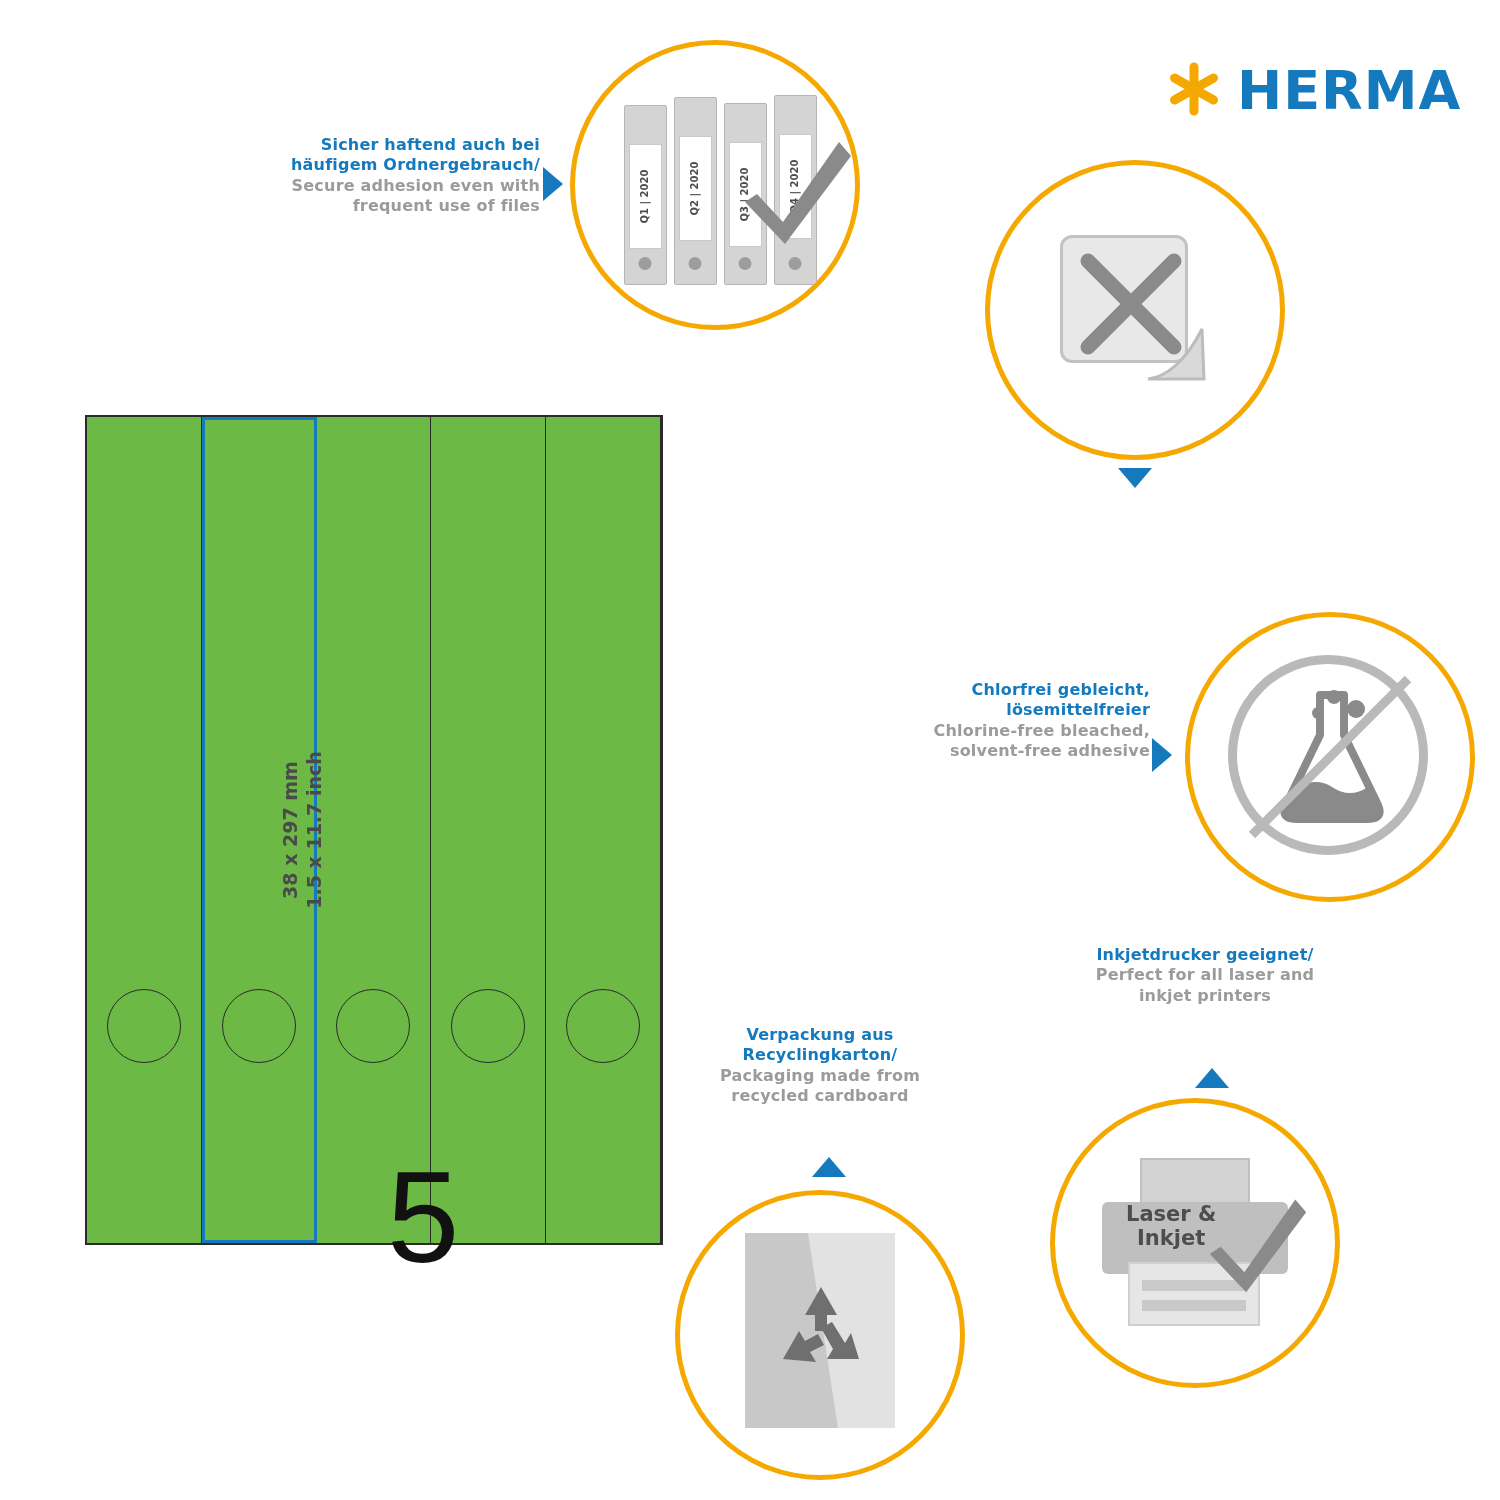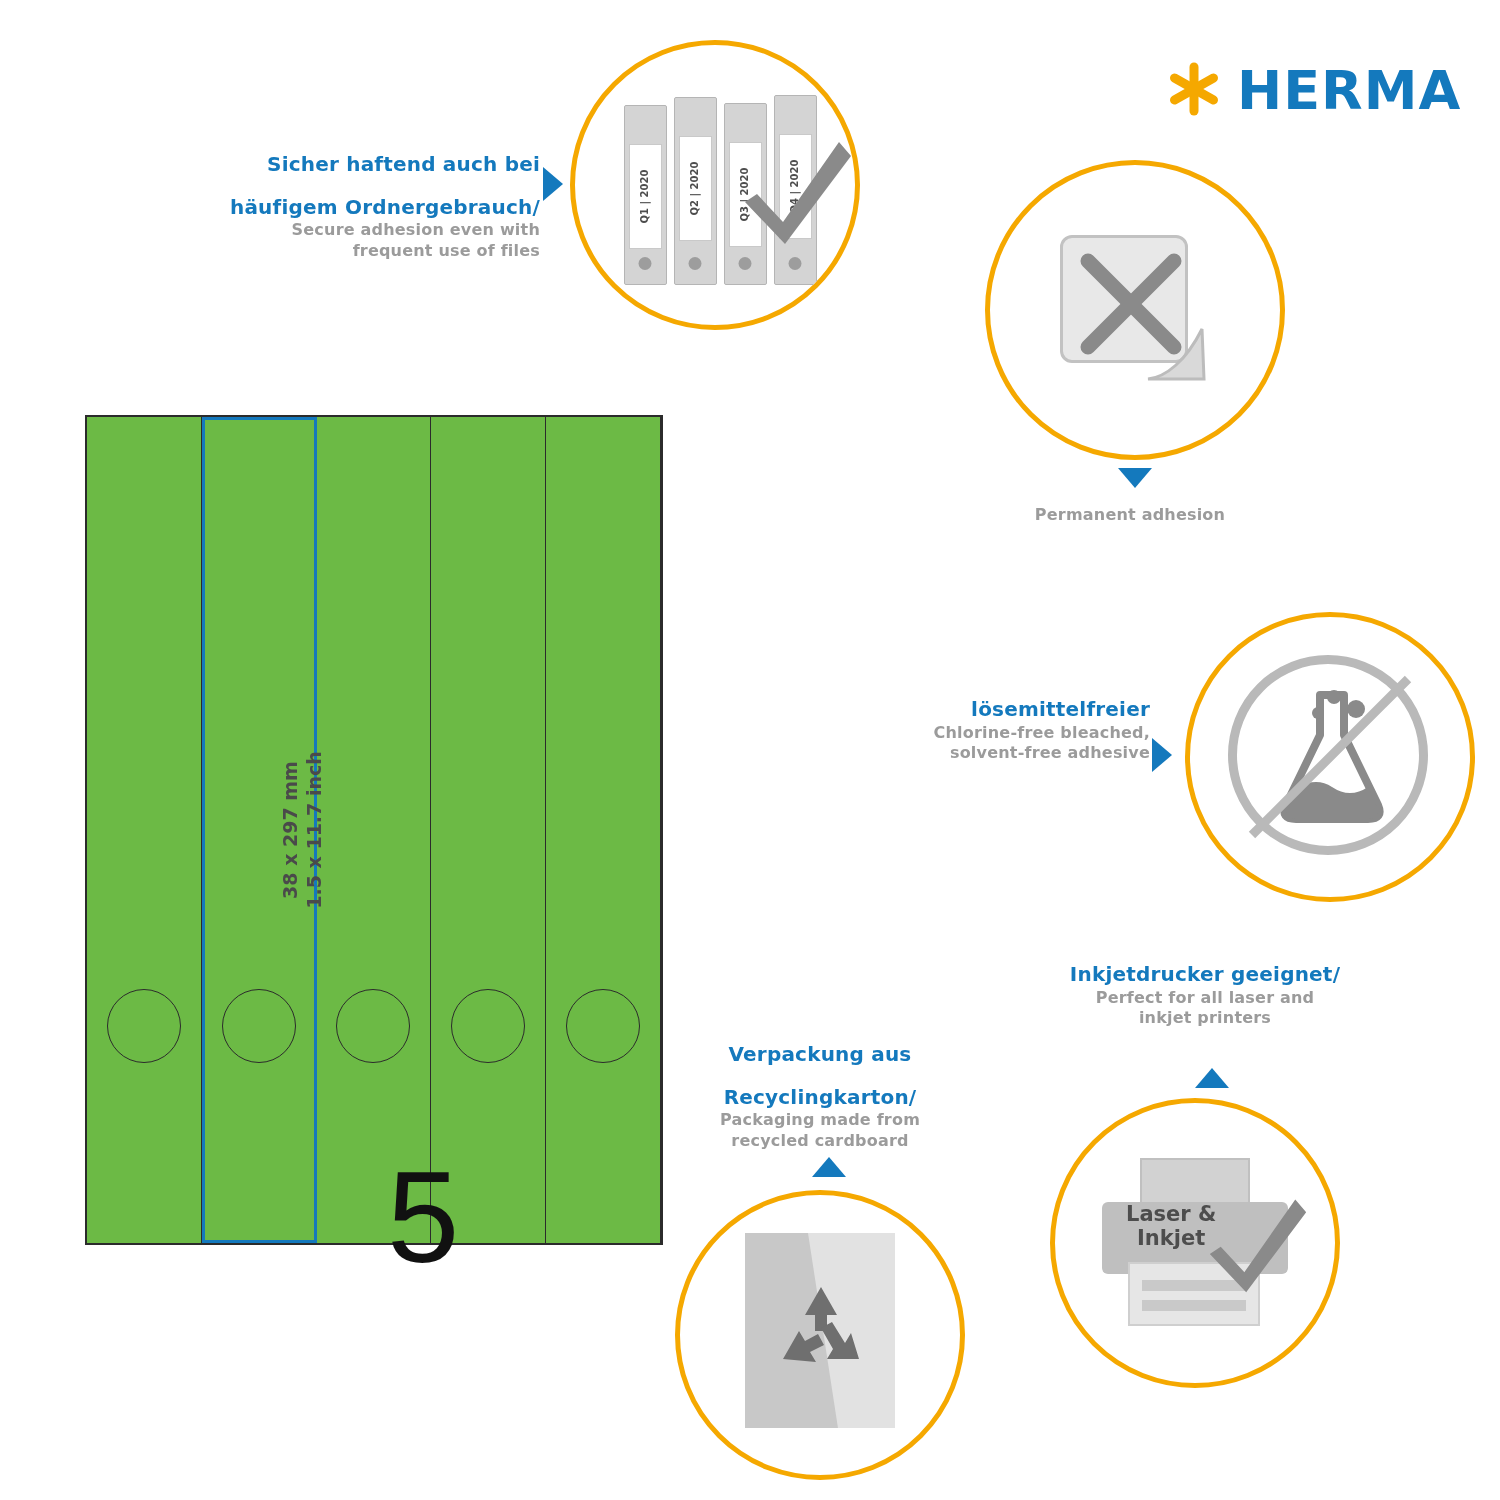--- a/index.html
+++ b/index.html
@@ -16,23 +16,22 @@
   }
 
   
   .feat {
     position: absolute;
     line-height: 1.28;
   }
   .feat .de {
     color: #1479bd;
     font-weight: bold;
-    font-size: 20px;
+    font-size: 16px;
     letter-spacing: .2px;
-    margin-top: 17px;
   }
   .feat .en {
     color: #9b9b9b;
     font-weight: bold;
     font-size: 16px;
     letter-spacing: .2px;
   }
   .t-right { text-align: right; }
   .t-center{ text-align: center; }
 
@@ -303,24 +302,24 @@
         <g stroke="#8a8a8a" stroke-width="15" stroke-linecap="round">
           <line x1="12" y1="12" x2="98" y2="98"></line>
           <line x1="98" y1="12" x2="12" y2="98"></line>
         </g>
       </svg>
     </div>
   </div>
 </div>
 <div class="tri tri-down" style="left:1118px; top:468px;"></div>
 <div class="feat t-center" style="left:905px; top:505px; width:450px;">
-  <div class="en">Permanent adhesion</div>
 </div>
 
 <div class="feat t-right" style="left:780px; top:680px; width:370px;">
+  <div class="de">Chlorfrei gebleicht,</div>
   <div class="de">lösemittelfreier</div>
   <div class="en">Chlorine-free bleached,</div>
   <div class="en">solvent-free adhesive</div>
 </div>
 <div class="tri tri-right" style="left:1152px; top:738px;"></div>
 
 <div class="badge" style="left:1185px; top:612px; width:290px; height:290px;">
   <div class="badge-inner">
     <div style="position:relative;width:220px;height:220px;">
 

